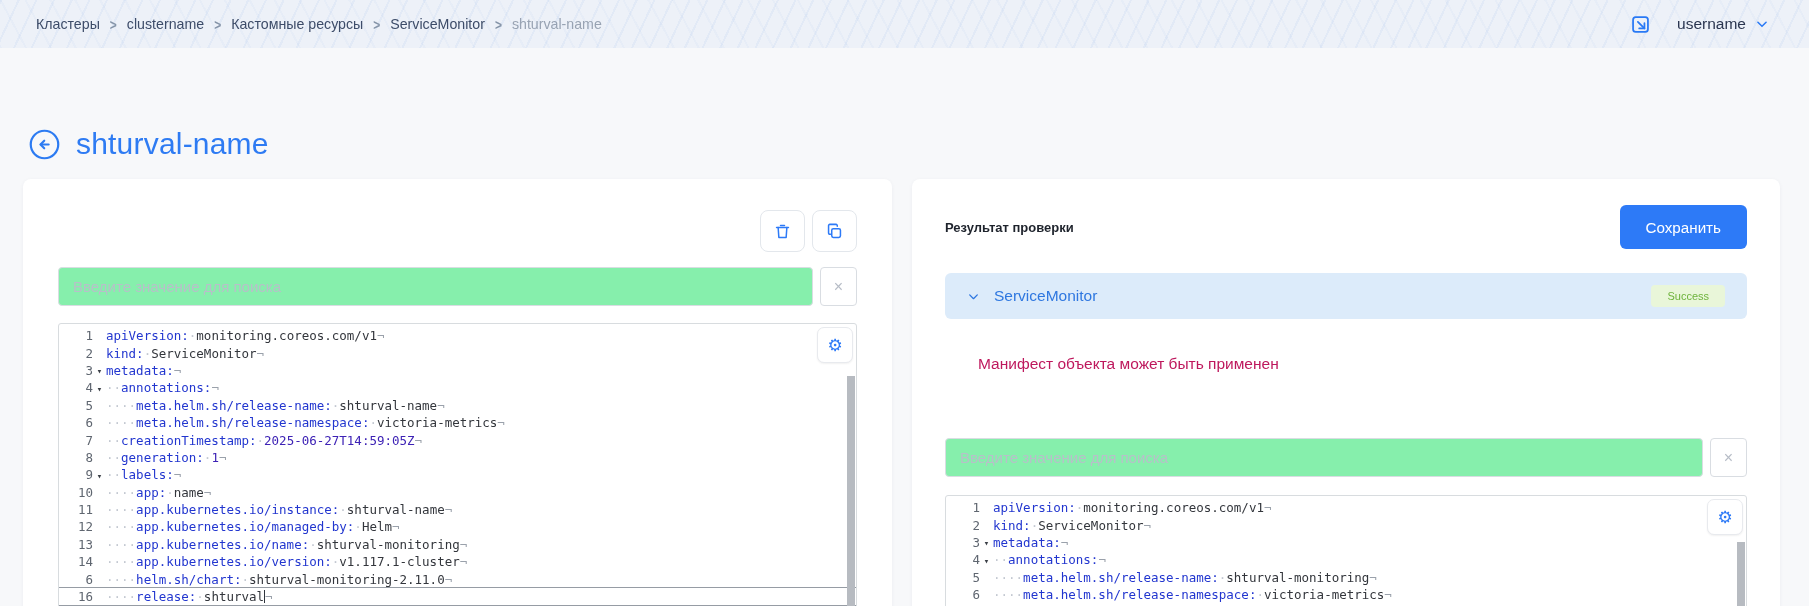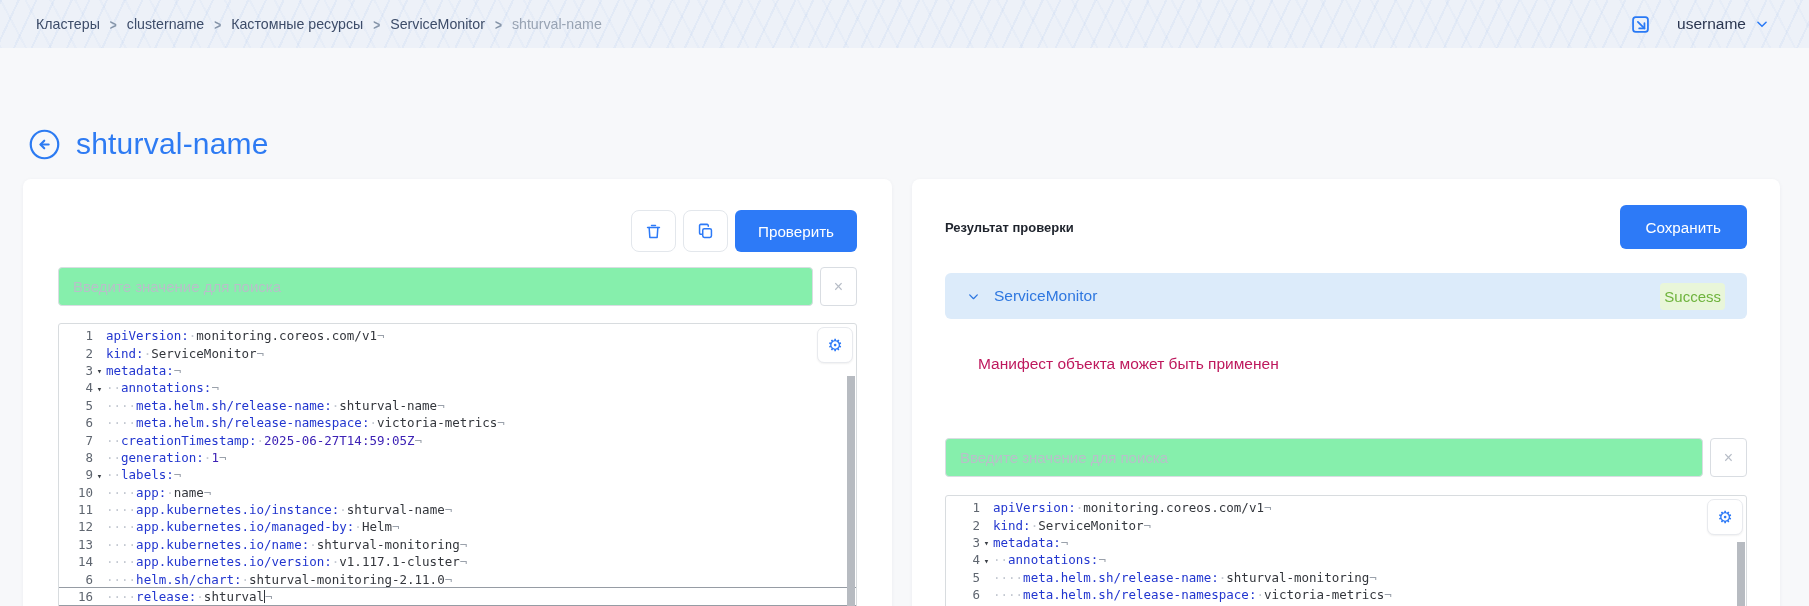--- a/index.html
+++ b/index.html
@@ -72,21 +72,21 @@
   .vthumb { position:absolute; right:1px; width:8px; background:#b7bbc1; }
   .vthumb.left-thumb { top:52px; height:calc(100% - 52px); }
   .vthumb.right-thumb { top:46px; height:calc(100% - 46px); }
 
   
   .panel-head { display:flex; align-items:center; justify-content:space-between; height:38px; }
   .panel-head h2 { font-size:13px; font-weight:700; color:#1e232c; }
   .panel-head .btn-primary { height:44px; padding:0 26px; }
   .accordion { margin-top:27px; height:46px; background:#dcebfa; border-radius:6px; display:flex; align-items:center; padding:0 22px; gap:14px; cursor:pointer; }
   .accordion-label { color:#2e77e0; font-size:15.5px; font-weight:500; }
-  .badge { margin-left:auto; background:#e9f6d9; color:#6eb33c; font-size:15px; padding:5px 4px; border-radius:4px; }
+  .badge { margin-left:auto; background:#e9f6d9; color:#6eb33c; font-size:11px; padding:5px 16px; border-radius:4px; }
   .message { margin:36px 0 0 33px; font-size:15.5px; color:#be185d; height:20px; }
   .card-right .search-row { margin-top:63px; }
   .card-right .editor { margin-top:18px; }
 </style>
 </head>
 <body>
 
 <div class="app">
 
   <header class="topbar">
@@ -149,21 +149,20 @@
           </span>
         </button>
         <button class="tool-btn">
           <span style="display:flex;">
             <svg width="19" height="19" viewBox="0 0 24 24" fill="none" stroke="#2d7af7" stroke-width="1.9" stroke-linecap="round" stroke-linejoin="round">
                 <rect x="8.5" y="8.5" width="11" height="11" rx="2"></rect>
                 <path d="M15.5 5.5v-1a1.5 1.5 0 0 0-1.5-1.5H6A1.5 1.5 0 0 0 4.5 4.5V14a1.5 1.5 0 0 0 1.5 1.5h1"></path>
               </svg>
           </span>
         </button>
-        <button class="btn-primary">Проверить</button>
       </div>
 
       <div class="search-row">
         <input type="text" placeholder="Введите значение для поиска" style="">
         <button class="clear-btn">×</button>
       </div>
 
       <div class="editor editor-left-box">
         <div class="editor-lines" id="editor-left">
             <div class="cl">

